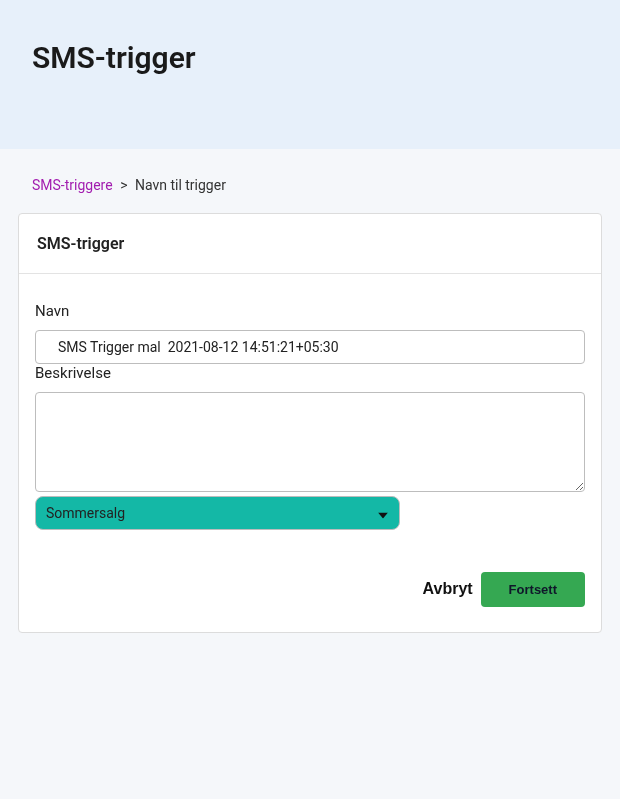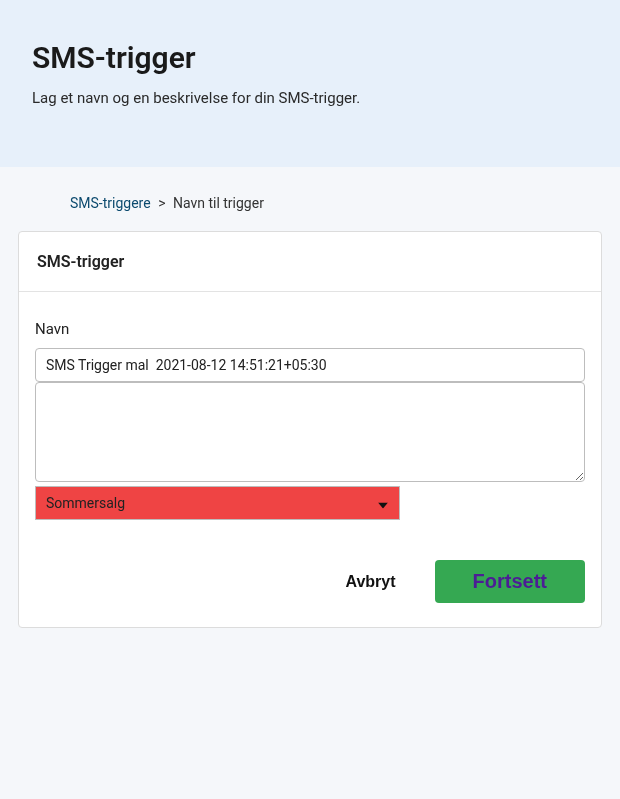--- a/index.html
+++ b/index.html
@@ -30,23 +30,22 @@
     }
     .content {
       padding: 28px 18px 18px 18px;
     }
     .breadcrumb {
       font-size: 14px;
       margin: 0 0 20px 14px;
       color: #333;
     }
     .breadcrumb-link {
-      color: #0c4a6e;
+      color: #a21caf;
       text-decoration: none;
-      margin-left: 38px;
     }
     .breadcrumb-sep {
       margin: 0 4px;
     }
     .card {
       background: #fff;
       border: 1px solid #dcdcdc;
       border-radius: 4px;
     }
     .card-header {
@@ -62,21 +61,21 @@
       padding: 28px 16px 24px 16px;
     }
     .field-label {
       display: block;
       font-size: 15px;
       color: #222;
       margin-bottom: 10px;
     }
     .text-input {
       width: 100%;
-      padding: 8px 10px;
+      padding: 8px 22px;
       font-size: 14px;
       border: 1px solid #bdbdbd;
       border-radius: 4px;
       color: #222;
       font-family: inherit;
     }
     .textarea-input {
       width: 100%;
       height: 100px;
       padding: 8px 10px;
@@ -90,67 +89,66 @@
     }
     .select-wrap {
       position: relative;
       width: 365px;
     }
     .select-input {
       width: 100%;
       padding: 8px 18px 8px 10px;
       font-size: 14px;
       border: 1px solid #bdbdbd;
-      border-radius: 0;
+      border-radius: 8px;
       appearance: none;
       -webkit-appearance: none;
-      background: #ef4444;
+      background: #14b8a6;
       color: #222;
       font-family: inherit;
     }
     .select-caret {
       position: absolute;
       right: 12px;
       top: 50%;
       transform: translateY(-50%);
       pointer-events: none;
     }
     .actions {
       display: flex;
       justify-content: flex-end;
       align-items: center;
-      gap: 35px;
+      gap: 4px;
       margin-top: 40px;
     }
     .btn-cancel {
       background: transparent;
       border: none;
       font-size: 16px;
       font-weight: 600;
       color: #111;
       cursor: pointer;
       padding: 10px 4px;
     }
     .btn-continue {
       background: #35a852;
       border: none;
       border-radius: 4px;
-      color: #4c1d95;
-      font-size: 20px;
+      color: #0f172a;
+      font-size: 13px;
       font-weight: 600;
-      padding: 10px 38px;
+      padding: 10px 28px;
       cursor: pointer;
     }
   </style>
 </head>
 <body>
 
 <div class="header">
   <h1 class="page-title">SMS-trigger</h1>
-  <p class="page-subtitle">Lag et navn og en beskrivelse for din SMS-trigger.</p>
 </div>
 
 <div class="content">
 
   <div class="breadcrumb">
     <a href="#" class="breadcrumb-link">SMS-triggere</a>
     <span class="breadcrumb-sep">&gt;</span>
     <span>Navn til trigger</span>
   </div>
 
@@ -159,20 +157,21 @@
       <div class="card-title">SMS-trigger</div>
     </div>
     <div class="card-body">
 
       <div class="field-group">
         <label class="field-label">Navn</label>
         <input type="text" class="text-input" value="SMS Trigger mal  2021-08-12 14:51:21+05:30" style="">
       </div>
 
       <div class="field-group">
+        <label class="field-label">Beskrivelse</label>
         <textarea class="textarea-input" style=""></textarea>
       </div>
 
       <div class="field-group" style="margin-bottom:0">
         <div class="select-wrap">
           <select class="select-input">
             <option>Sommersalg</option>
           </select>
           <span class="select-caret">
             <svg width="10" height="6" viewBox="0 0 10 6">

